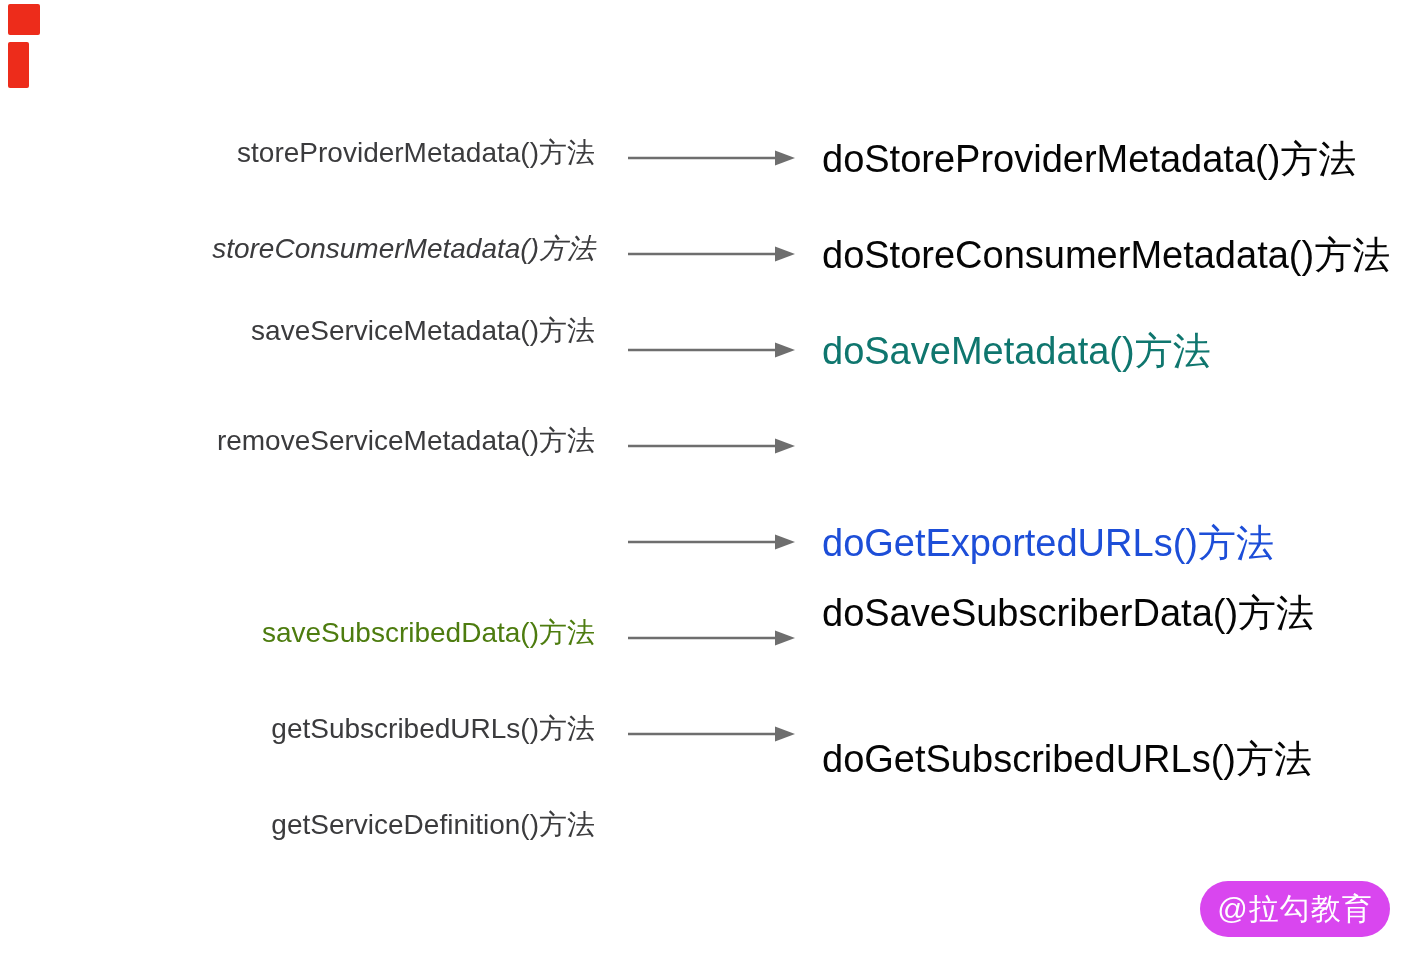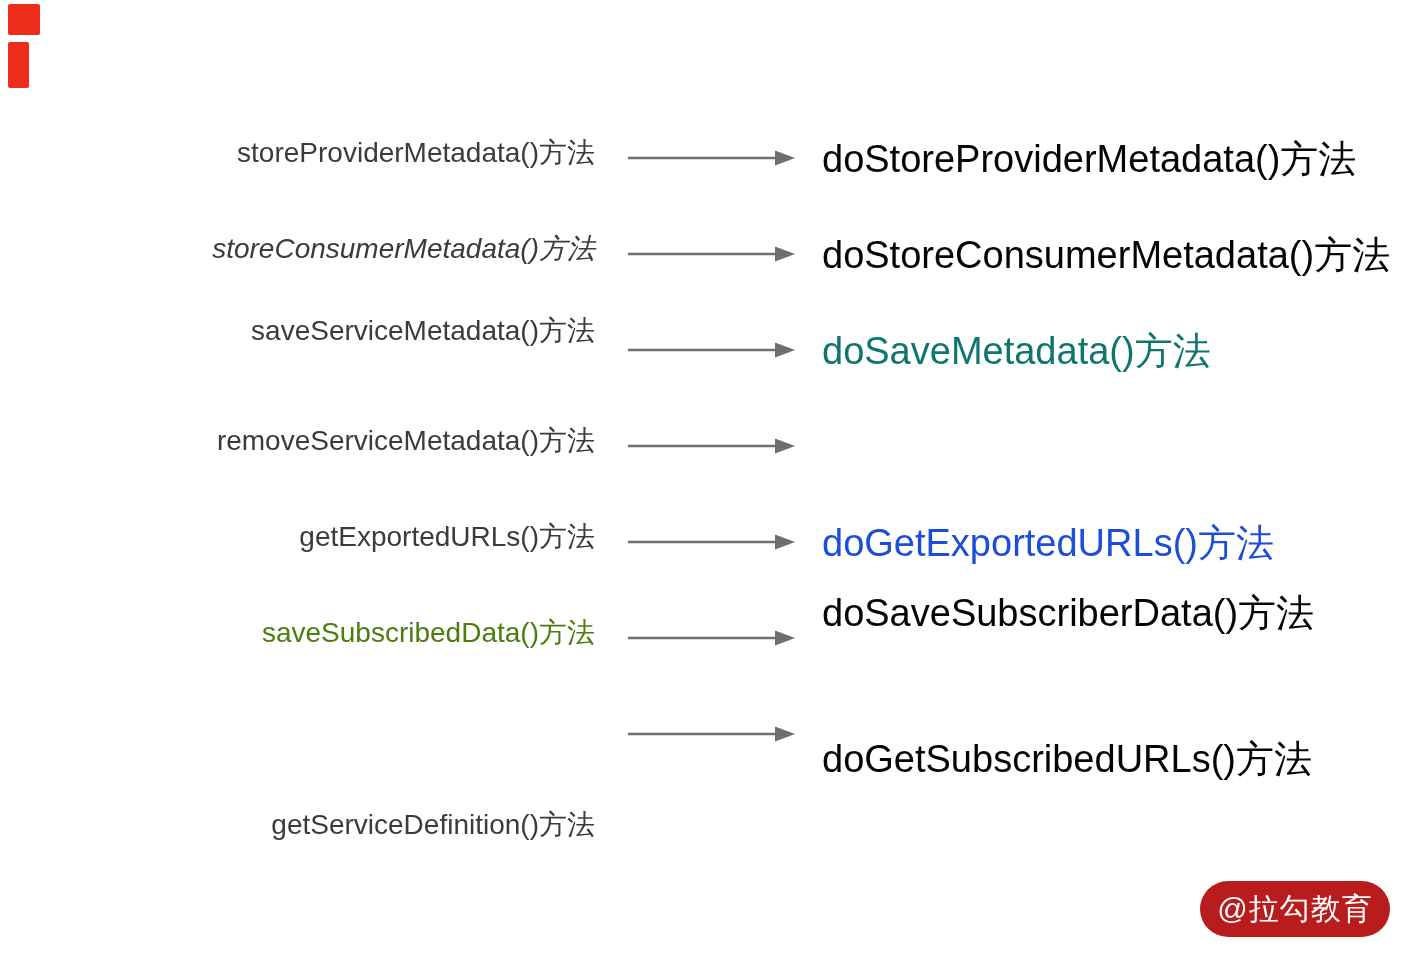--- a/index.html
+++ b/index.html
@@ -77,22 +77,22 @@
 
 <div class="canvas">
 
   <div class="corner-mark top" style="background: rgb(237, 44, 27);"></div>
   <div class="corner-mark bottom" style="background: rgb(237, 44, 27);"></div>
 
   <div class="src l0" style="color: rgb(59, 59, 61);">storeProviderMetadata()方法</div>
   <div class="src l1" style="color: rgb(59, 59, 61);">storeConsumerMetadata()方法</div>
   <div class="src l2" style="color: rgb(59, 59, 61);">saveServiceMetadata()方法</div>
   <div class="src l3" style="color: rgb(59, 59, 61);">removeServiceMetadata()方法</div>
-  <div class="src l4" style="color: rgb(59, 59, 61);">getExportedURLs()方法</div>
   <div class="src l5" style="color: #4d7c0f;">saveSubscribedData()方法</div>
+  <div class="src l6" style="color: rgb(59, 59, 61);">getSubscribedURLs()方法</div>
   <div class="src l7" style="color: rgb(59, 59, 61);">getServiceDefinition()方法</div>
 
   <div class="arrow a0">
     <svg width="170" height="24" viewBox="0 0 170 24">
         <line x1="1" y1="12" x2="150" y2="12" stroke="#6e6e6e" stroke-width="2.6"></line>
         <polygon points="148,4.5 168,12 148,19.5" fill="#6e6e6e"></polygon>
       </svg>
   </div>
   <div class="arrow a1">
     <svg width="170" height="24" viewBox="0 0 170 24">
@@ -131,17 +131,17 @@
       </svg>
   </div>
 
   <div class="dst r0" style="color: rgb(5, 5, 5);">doStoreProviderMetadata()方法</div>
   <div class="dst r1" style="color: rgb(5, 5, 5);">doStoreConsumerMetadata()方法</div>
   <div class="dst r2" style="color: #0f766e;">doSaveMetadata()方法</div>
   <div class="dst r4" style="color: #1d4ed8;">doGetExportedURLs()方法</div>
   <div class="dst r5" style="color: rgb(5, 5, 5);">doSaveSubscriberData()方法</div>
   <div class="dst r6" style="color: rgb(5, 5, 5);">doGetSubscribedURLs()方法</div>
 
-  <div class="watermark" style="background: #b91c1c; color: rgb(255, 255, 255);">
+  <div class="watermark" style="background: #d946ef; color: rgb(255, 255, 255);">
     <span>@拉勾教育</span>
   </div>
 
 </div>
 
 </body></html>

